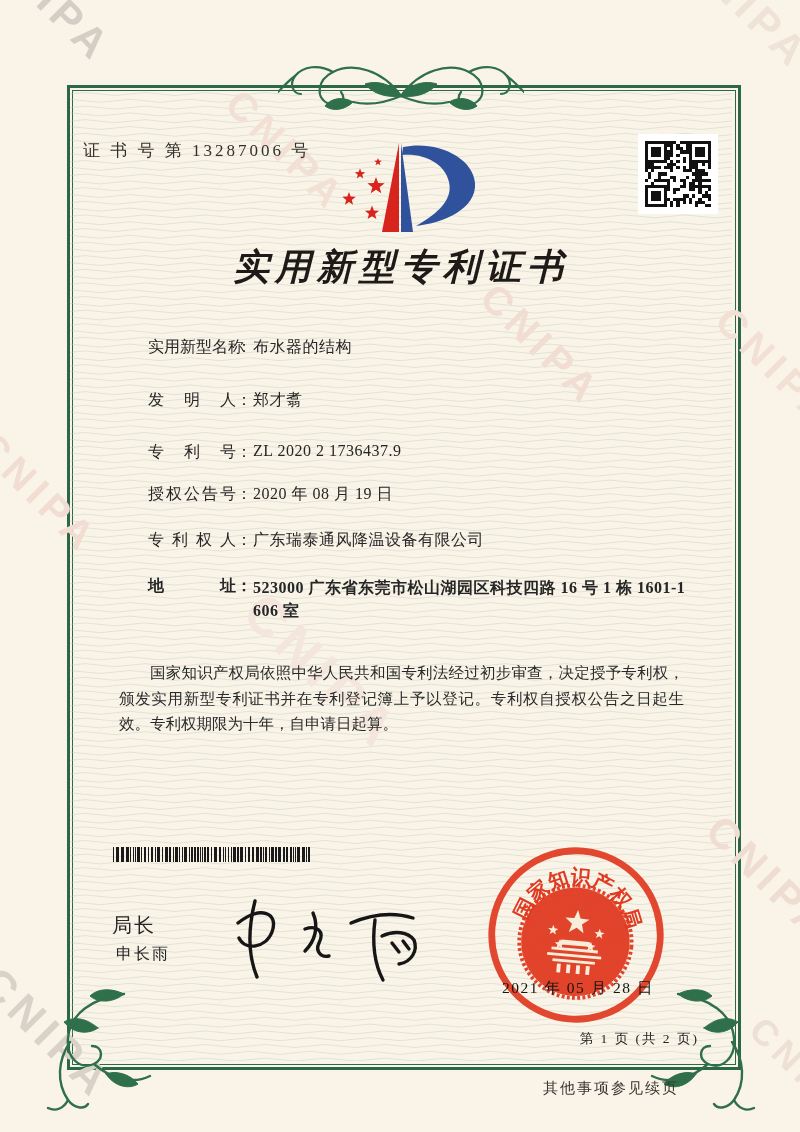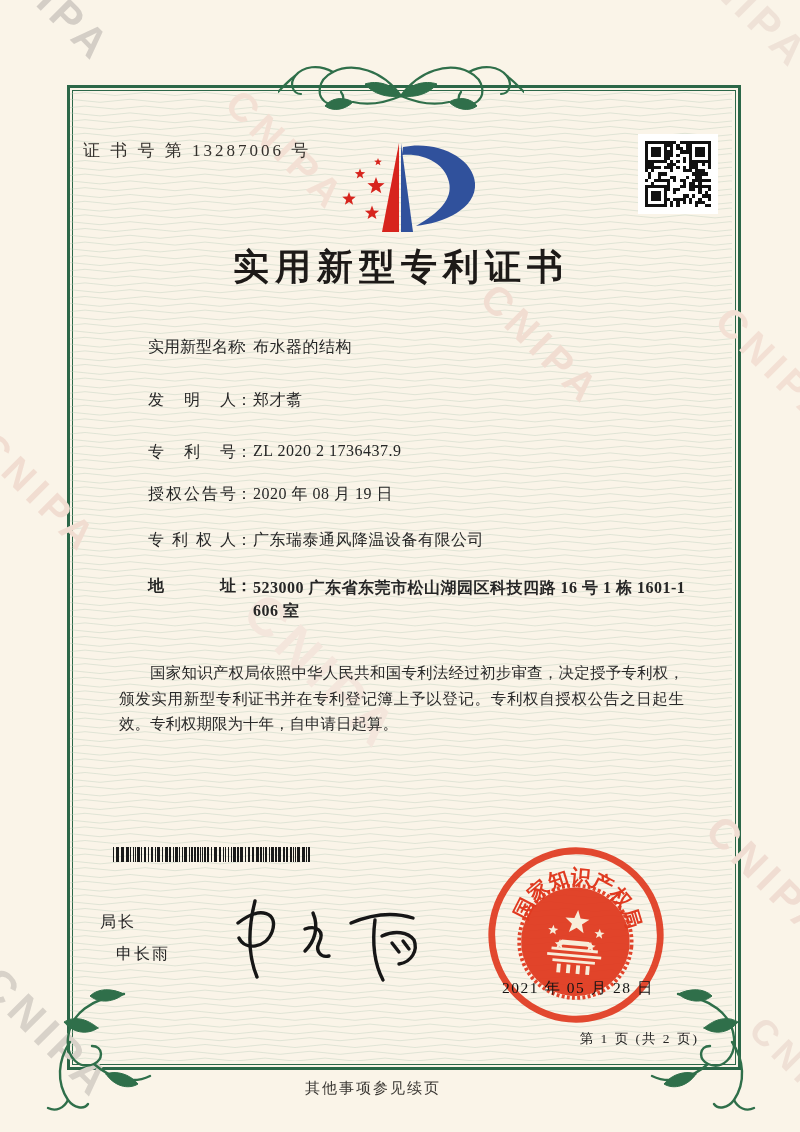--- a/index.html
+++ b/index.html
@@ -6,34 +6,34 @@
   .page{position:relative;width:800px;height:1132px;background:#faf4e8;overflow:hidden;
         font-family:"Liberation Serif","DejaVu Serif",serif;color:#262626;}
   .abs{position:absolute;}
   .wm{position:absolute;font-family:"Liberation Sans","DejaVu Sans",sans-serif;font-weight:700;
       transform:rotate(45deg);letter-spacing:6px;pointer-events:none;z-index:1;user-select:none;}
   .frame{position:absolute;left:67px;top:85px;width:668px;height:979px;border:3px solid #2b6748;z-index:0;}
   .frame-inner{position:absolute;left:2px;top:2px;right:2px;bottom:2px;border:1px solid #2b6748;}
   .content{z-index:2;}
   .cert-number{left:83px;top:139px;font-size:17px;letter-spacing:3px;color:#33302c;}
   .title{left:67px;width:668px;top:243px;text-align:center;font-size:36px;font-weight:700;
-         letter-spacing:6px;color:#1d1a18;}
+         letter-spacing:6px;color:#1d1a18;font-style:italic;}
   .frow{left:112px;font-size:16px;white-space:nowrap;margin-left:36px;}
   .flabel{display:inline-block;width:88px;text-align:justify;text-align-last:justify;vertical-align:top;}
   .fcolon{display:inline-block;width:17px;vertical-align:top;}
   .fval{display:inline-block;vertical-align:top;letter-spacing:.5px;}
   .addr{white-space:normal;width:482px;line-height:23px;}
   .paras{left:111px;top:652px;width:581px;font-size:15.5px;line-height:25.5px;
          text-align:justify;color:#2a2a2a;}
   .paras p{margin:8px;text-indent:2em;}
-  .sig-title{left:100px;top:912px;font-size:16px;letter-spacing:2px;}
+  .sig-title{left:112px;top:912px;font-size:20px;letter-spacing:2px;}
   .sig-name{left:116px;top:944px;font-size:16px;letter-spacing:2px;}
   .seal-date{left:502px;top:978px;font-size:15.5px;letter-spacing:1.5px;color:#141414;z-index:3;}
   .page-info{left:67px;top:1030px;width:632px;text-align:right;font-size:13.5px;letter-spacing:2px;}
-  .continuation{left:67px;top:1079px;width:612px;text-align:center;font-size:15px;letter-spacing:2px;color:#3a3733;}
+  .continuation{left:67px;top:1079px;width:612px;text-align:right;font-size:15px;letter-spacing:2px;color:#3a3733;}
   svg{display:block;}
 </style>
 </head>
 <body>
 
 <div class="page">
 
   <div class="wm" style="left:-30px;top:-25px;font-size:42px;color:#d4cec6;">CNIPA</div>
   <div class="wm" style="left:668px;top:-18px;font-size:42px;color:#efe2d7;">CNIPA</div>
   <div class="wm" style="left:210px;top:128px;font-size:40px;color:#f3e0d4;">CNIPA</div>

